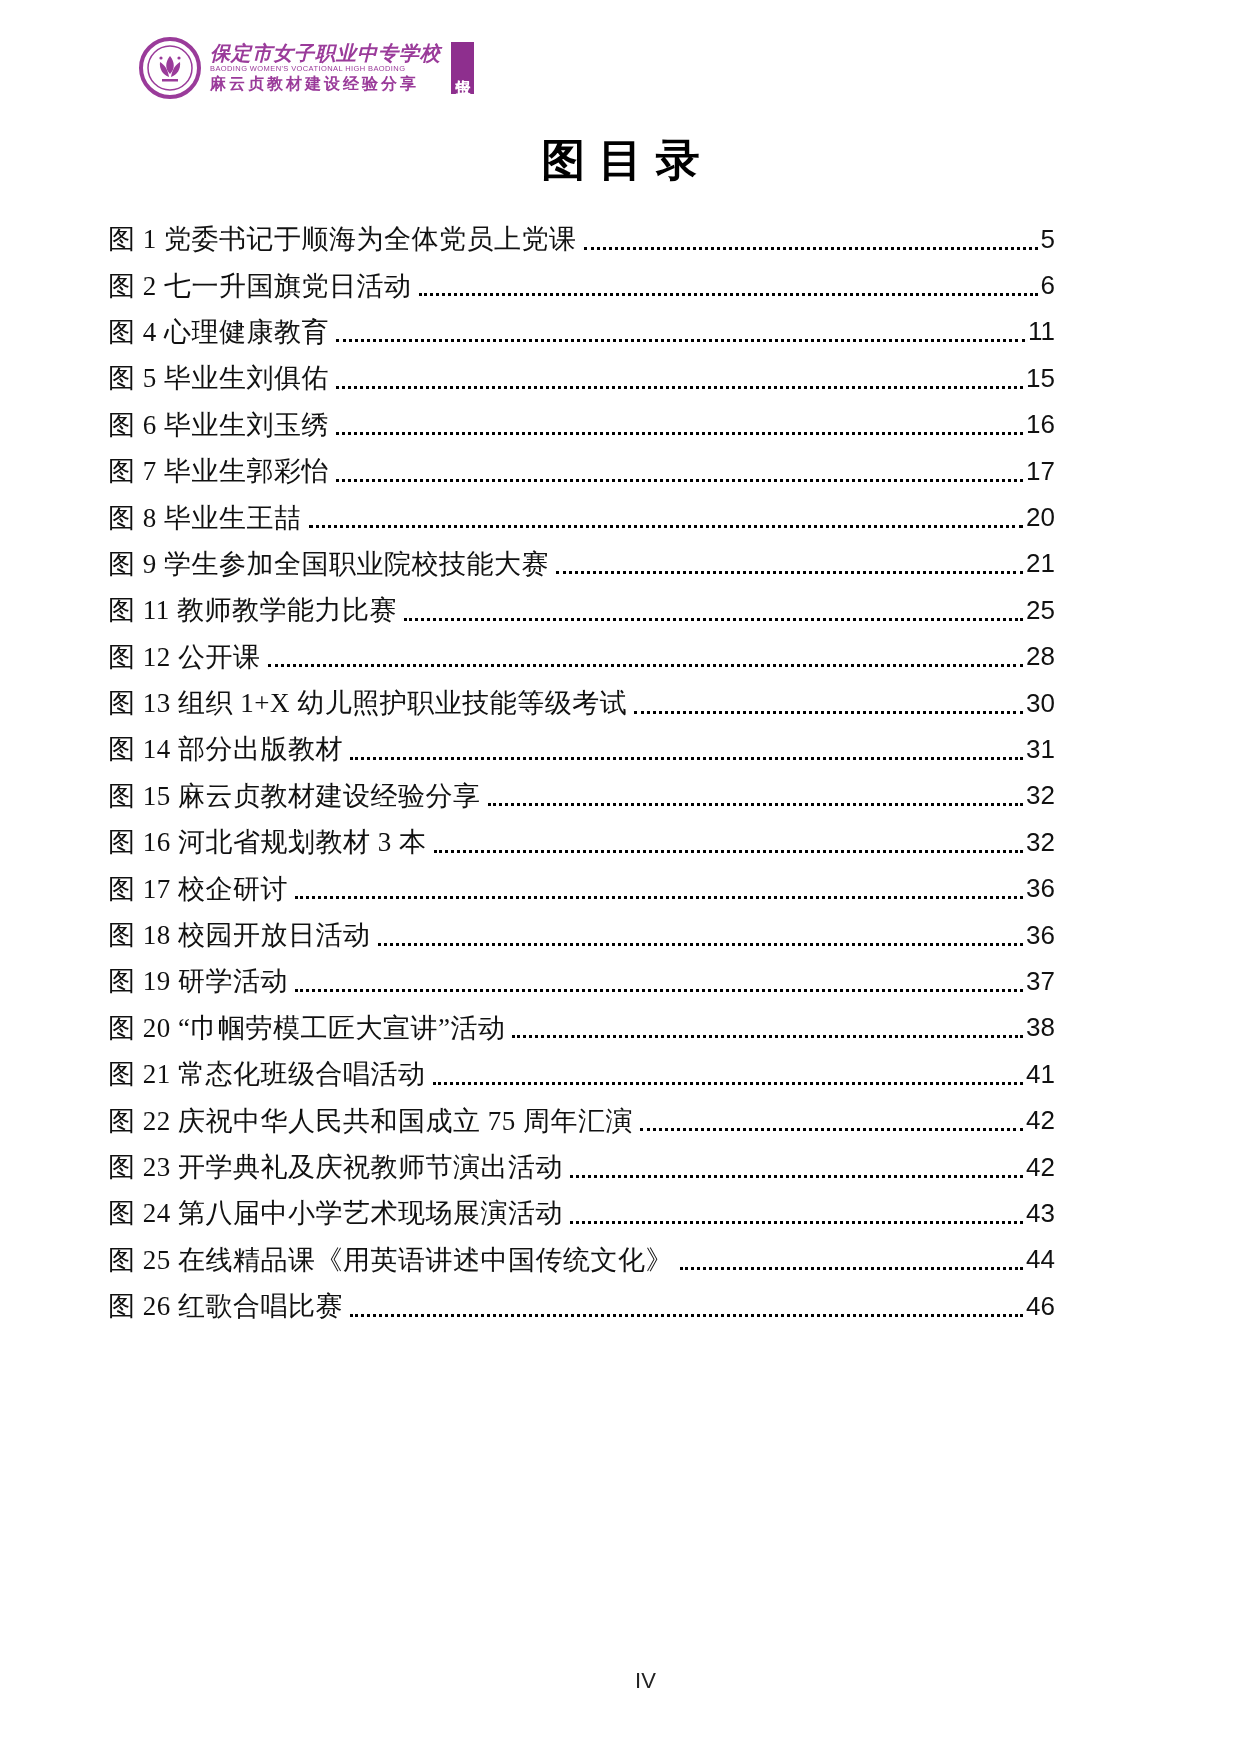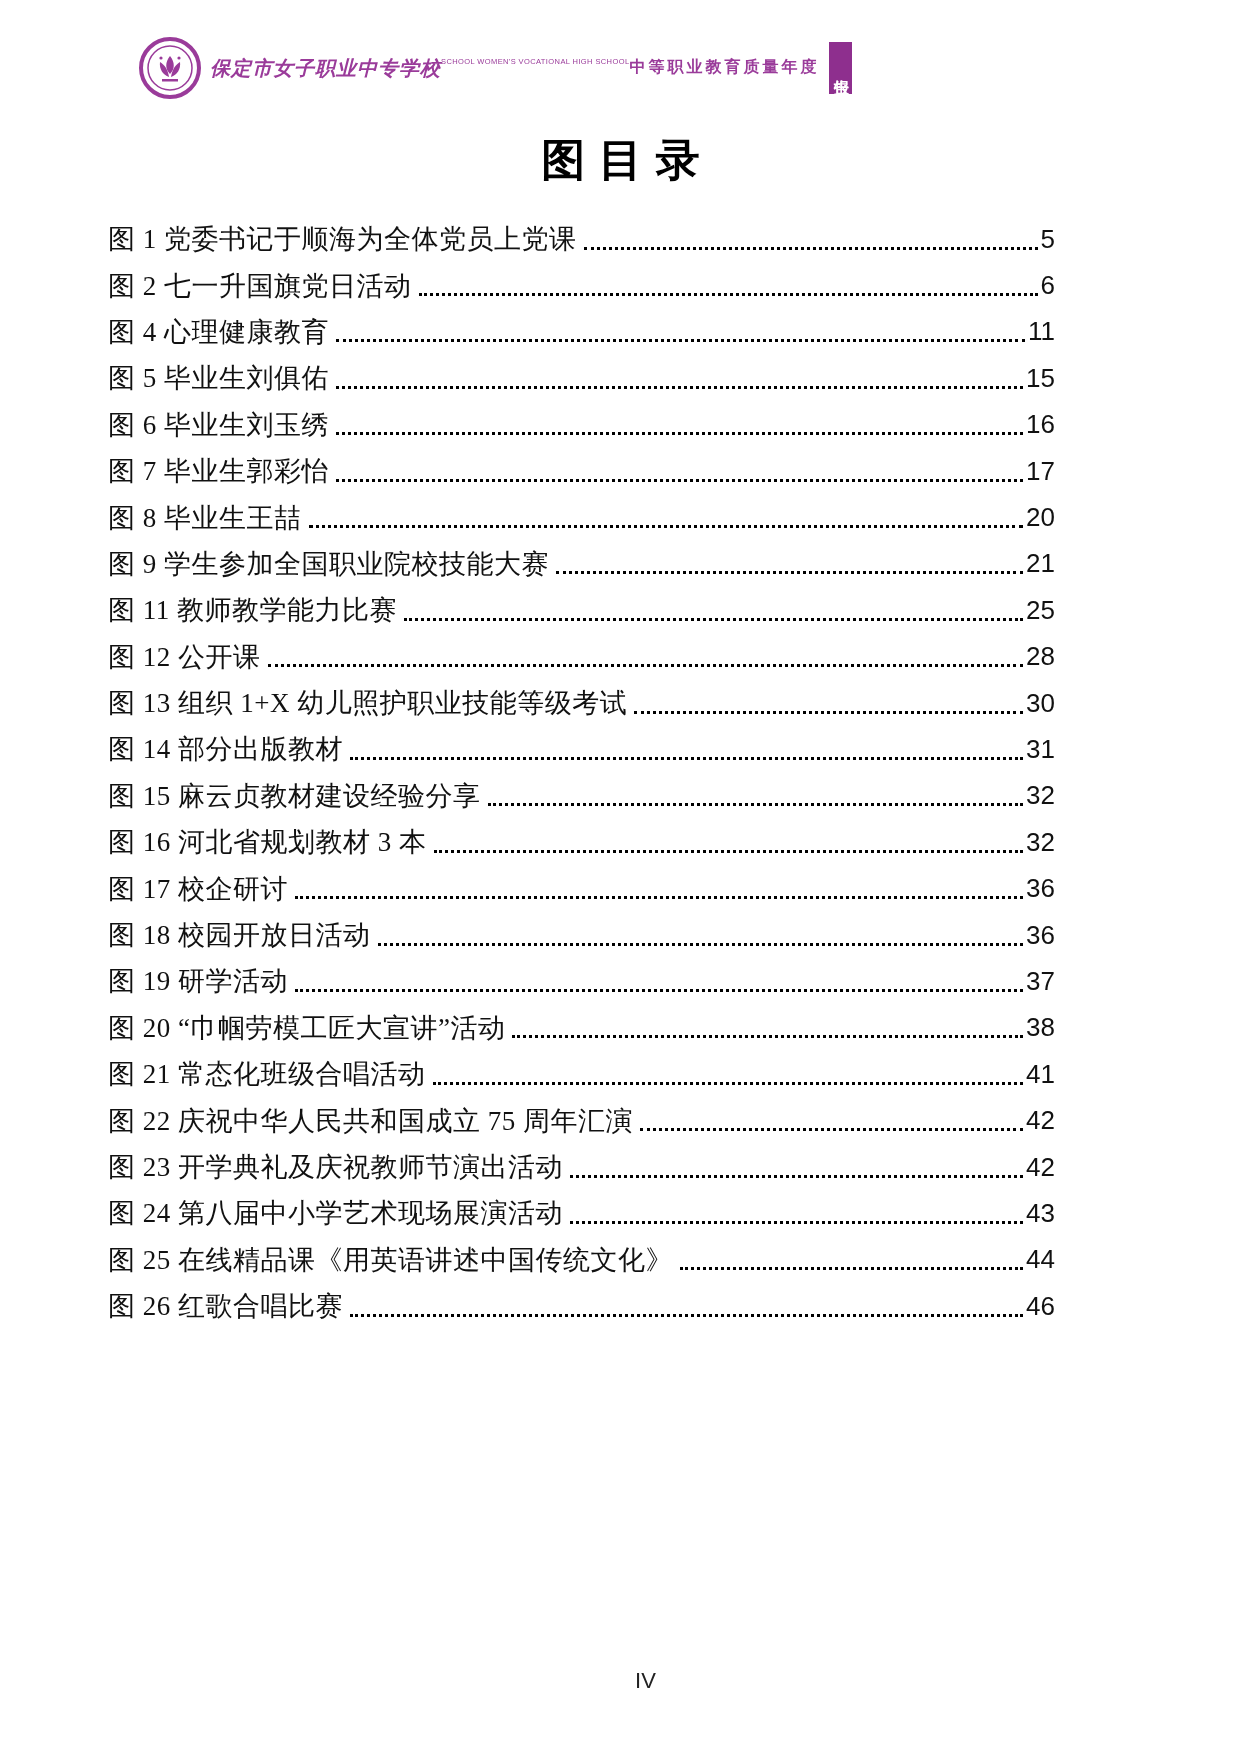--- a/index.html
+++ b/index.html
@@ -12,21 +12,21 @@
     overflow: hidden;
   }
 
   
   .report-header {
     position: absolute; left: 138px; top: 34px;
     display: flex; align-items: center; gap: 8px;
     height: 68px;
   }
   .seal { width: 64px; height: 64px; flex: 0 0 auto; }
-  .brand-text { display: flex; flex-direction: row; justify-content: space-between; }
+  .brand-text { display: flex; flex-direction: column; justify-content: space-between; }
   .brand-zh {
     font-size: 20px; font-weight: bold; color: #9a3b9a;
     letter-spacing: 1px; line-height: 22px; white-space: nowrap;
     font-style: italic;
   }
   .brand-en {
     font-size: 7.5px; color: #9a3b9a; letter-spacing: 0.4px;
     line-height: 10px; white-space: nowrap;
     font-family: "Liberation Sans", "DejaVu Sans", sans-serif;
   }
@@ -94,22 +94,22 @@
     <circle cx="32" cy="32" r="22" fill="none" stroke="#9a3b9a" stroke-width="1.5"></circle>
     <path d="M32 20 C27 26 27 33 32 38 C37 33 37 26 32 20 Z" fill="#9a3b9a"></path>
     <path d="M22 26 C21 33 25 39 31 41 C30 34 27 29 22 26 Z" fill="#9a3b9a"></path>
     <path d="M42 26 C43 33 39 39 33 41 C34 34 37 29 42 26 Z" fill="#9a3b9a"></path>
     <circle cx="23" cy="22" r="1.6" fill="#9a3b9a"></circle>
     <circle cx="41" cy="22" r="1.6" fill="#9a3b9a"></circle>
     <rect x="24" y="43" width="16" height="2.5" fill="#9a3b9a"></rect>
   </svg>
   <div class="brand-text">
     <div class="brand-zh">保定市女子职业中专学校</div>
-    <div class="brand-en">SCHOOL WOMEN'S VOCATIONAL HIGH SCHOOL</div>
-    <div class="brand-series">中等职业教育质量年度</div>
+    <div class="brand-en">BAODING WOMEN'S VOCATIONAL HIGH BAODING</div>
+    <div class="brand-series">麻云贞教材建设经验分享</div>
   </div>
   <div class="report-badge">报告</div>
 </header>
 
 <h1 class="page-title">图目录</h1>
 
 <main class="toc">
 
   <div id="toc-list">
     <div class="toc-row">

